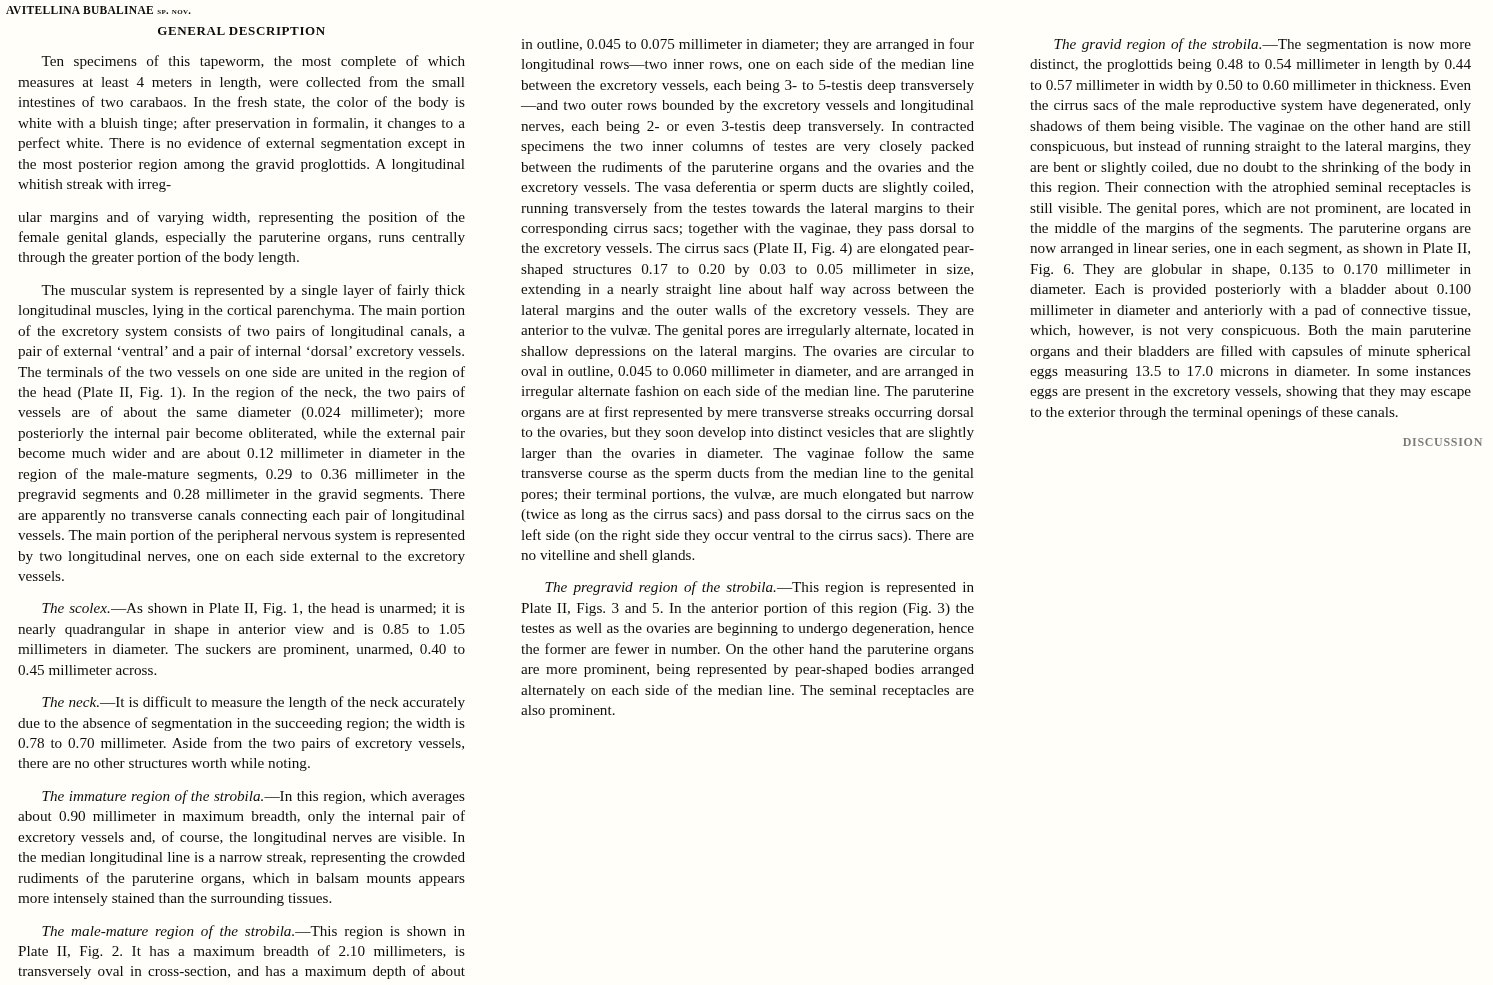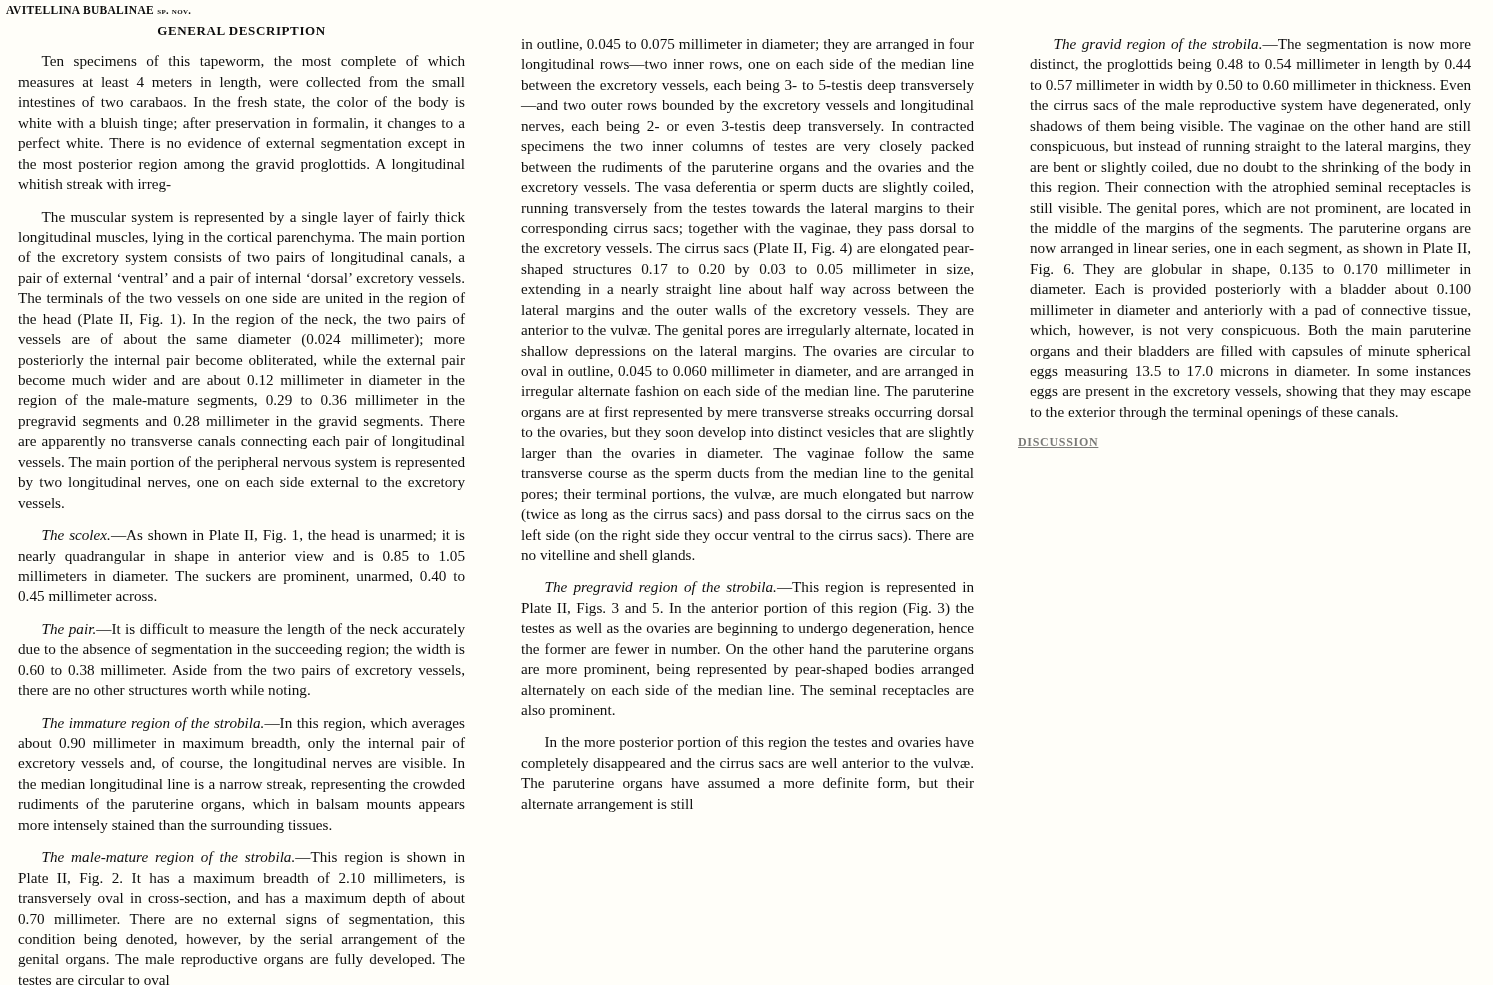--- a/index.html
+++ b/index.html
@@ -71,62 +71,61 @@
     margin: 12px;
     text-indent: 1.55em;
   }
   p.noindent {
     text-indent: 0;
   }
   .it {
     font-style: italic;
   }
   .disc-head {
-    text-align: left;
+    text-align: right;
     font-weight: bold;
     font-size: 12px;
     letter-spacing: 0.7px;
     font-variant: small-caps;
     opacity: 0.55;
-    text-decoration: underline;
   }
 </style>
 </head>
 <body>
 
 <div class="page">
 
   <div class="running-head">
     <span class="rh-main">AVITELLINA BUBALINAE</span>
     <span class="rh-sub">sp. nov.</span>
   </div>
 
   <div class="columns">
 
     <div class="col col-1">
       <div class="section-title">GENERAL DESCRIPTION</div>
 
       <p>Ten specimens of this tapeworm, the most complete of which measures at least 4 meters in length, were collected from the small intestines of two carabaos. In the fresh state, the color of the body is white with a bluish tinge; after preservation in formalin, it changes to a perfect white. There is no evidence of external segmentation except in the most posterior region among the gravid proglottids. A longitudinal whitish streak with irreg-</p>
+      <p class="noindent">ular margins and of varying width, representing the position of the female genital glands, especially the paruterine organs, runs centrally through the greater portion of the body length.</p>
       <p>The muscular system is represented by a single layer of fairly thick longitudinal muscles, lying in the cortical parenchyma. The main portion of the excretory system consists of two pairs of longitudinal canals, a pair of external ‘ventral’ and a pair of internal ‘dorsal’ excretory vessels. The terminals of the two vessels on one side are united in the region of the head (Plate II, Fig. 1). In the region of the neck, the two pairs of vessels are of about the same diameter (0.024 millimeter); more posteriorly the internal pair become obliterated, while the external pair become much wider and are about 0.12 millimeter in diameter in the region of the male-mature segments, 0.29 to 0.36 millimeter in the pregravid segments and 0.28 millimeter in the gravid segments. There are apparently no transverse canals connecting each pair of longitudinal vessels. The main portion of the peripheral nervous system is represented by two longitudinal nerves, one on each side external to the excretory vessels.</p>
 
       <p><span class="it">The scolex.</span><span>—As shown in Plate II, Fig. 1, the head is unarmed; it is nearly quadrangular in shape in anterior view and is 0.85 to 1.05 millimeters in diameter. The suckers are prominent, unarmed, 0.40 to 0.45 millimeter across.</span></p>
 
-      <p><span class="it">The pair.</span><span>—It is difficult to measure the length of the neck accurately due to the absence of segmentation in the succeeding region; the width is 0.60 to 0.38 millimeter. Aside from the two pairs of excretory vessels, there are no other structures worth while noting.</span></p>
+      <p><span class="it">The neck.</span><span>—It is difficult to measure the length of the neck accurately due to the absence of segmentation in the succeeding region; the width is 0.78 to 0.70 millimeter. Aside from the two pairs of excretory vessels, there are no other structures worth while noting.</span></p>
 
       <p><span class="it">The immature region of the strobila.</span><span>—In this region, which averages about 0.90 millimeter in maximum breadth, only the internal pair of excretory vessels and, of course, the longitudinal nerves are visible. In the median longitudinal line is a narrow streak, representing the crowded rudiments of the paruterine organs, which in balsam mounts appears more intensely stained than the surrounding tissues.</span></p>
 
       <p><span class="it">The male-mature region of the strobila.</span><span>—This region is shown in Plate II, Fig. 2. It has a maximum breadth of 2.10 millimeters, is transversely oval in cross-section, and has a maximum depth of about 0.70 millimeter. There are no external signs of segmentation, this condition being denoted, however, by the serial arrangement of the genital organs. The male reproductive organs are fully developed. The testes are circular to oval</span></p>
     </div>
 
     <div class="col col-2">
       <p class="noindent">in outline, 0.045 to 0.075 millimeter in diameter; they are arranged in four longitudinal rows—two inner rows, one on each side of the median line between the excretory vessels, each being 3- to 5-testis deep transversely—and two outer rows bounded by the excretory vessels and longitudinal nerves, each being 2- or even 3-testis deep transversely. In contracted specimens the two inner columns of testes are very closely packed between the rudiments of the paruterine organs and the ovaries and the excretory vessels. The vasa deferentia or sperm ducts are slightly coiled, running transversely from the testes towards the lateral margins to their corresponding cirrus sacs; together with the vaginae, they pass dorsal to the excretory vessels. The cirrus sacs (Plate II, Fig. 4) are elongated pear-shaped structures 0.17 to 0.20 by 0.03 to 0.05 millimeter in size, extending in a nearly straight line about half way across between the lateral margins and the outer walls of the excretory vessels. They are anterior to the vulvæ. The genital pores are irregularly alternate, located in shallow depressions on the lateral margins. The ovaries are circular to oval in outline, 0.045 to 0.060 millimeter in diameter, and are arranged in irregular alternate fashion on each side of the median line. The paruterine organs are at first represented by mere transverse streaks occurring dorsal to the ovaries, but they soon develop into distinct vesicles that are slightly larger than the ovaries in diameter. The vaginae follow the same transverse course as the sperm ducts from the median line to the genital pores; their terminal portions, the vulvæ, are much elongated but narrow (twice as long as the cirrus sacs) and pass dorsal to the cirrus sacs on the left side (on the right side they occur ventral to the cirrus sacs). There are no vitelline and shell glands.</p>
 
       <p><span class="it">The pregravid region of the strobila.</span><span>—This region is represented in Plate II, Figs. 3 and 5. In the anterior portion of this region (Fig. 3) the testes as well as the ovaries are beginning to undergo degeneration, hence the former are fewer in number. On the other hand the paruterine organs are more prominent, being represented by pear-shaped bodies arranged alternately on each side of the median line. The seminal receptacles are also prominent.</span></p>
 
-      <p>In the more posterior portion of this region the testes and ovaries have completely disappeared and the cirrus sacs are well anterior to the vulvæ. The paruterine organs have assumed a more definite form, but their alternate arrangement is still</p>
     </div>
 
     <div class="col col-3">
 
       <p><span class="it">The gravid region of the strobila.</span><span>—The segmentation is now more distinct, the proglottids being 0.48 to 0.54 millimeter in length by 0.44 to 0.57 millimeter in width by 0.50 to 0.60 millimeter in thickness. Even the cirrus sacs of the male reproductive system have degenerated, only shadows of them being visible. The vaginae on the other hand are still conspicuous, but instead of running straight to the lateral margins, they are bent or slightly coiled, due no doubt to the shrinking of the body in this region. Their connection with the atrophied seminal receptacles is still visible. The genital pores, which are not prominent, are located in the middle of the margins of the segments. The paruterine organs are now arranged in linear series, one in each segment, as shown in Plate II, Fig. 6. They are globular in shape, 0.135 to 0.170 millimeter in diameter. Each is provided posteriorly with a bladder about 0.100 millimeter in diameter and anteriorly with a pad of connective tissue, which, however, is not very conspicuous. Both the main paruterine organs and their bladders are filled with capsules of minute spherical eggs measuring 13.5 to 17.0 microns in diameter. In some instances eggs are present in the excretory vessels, showing that they may escape to the exterior through the terminal openings of these canals.</span></p>
 
       <div class="disc-head">DISCUSSION</div>
     </div>
 
   </div>

